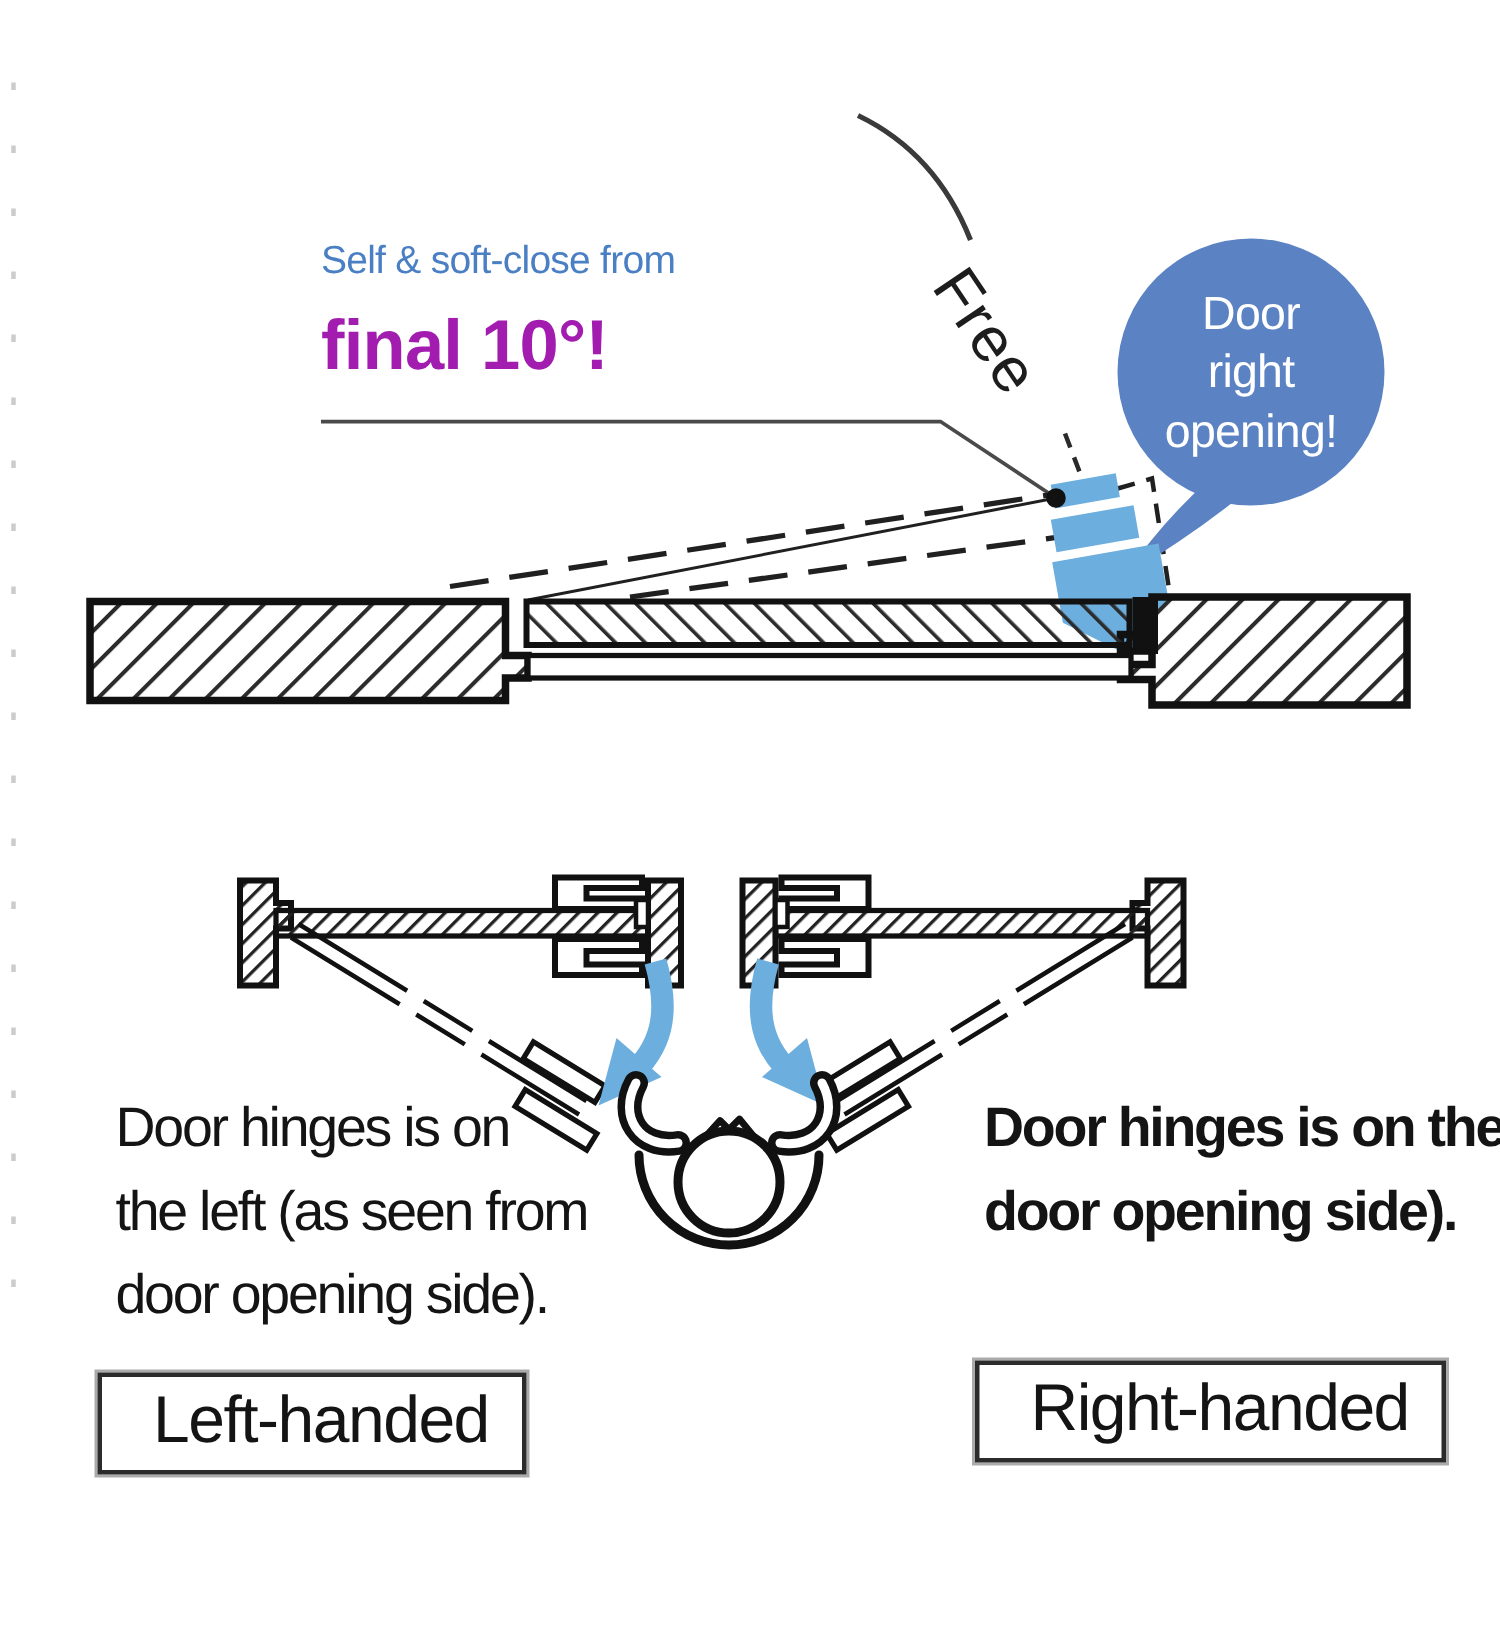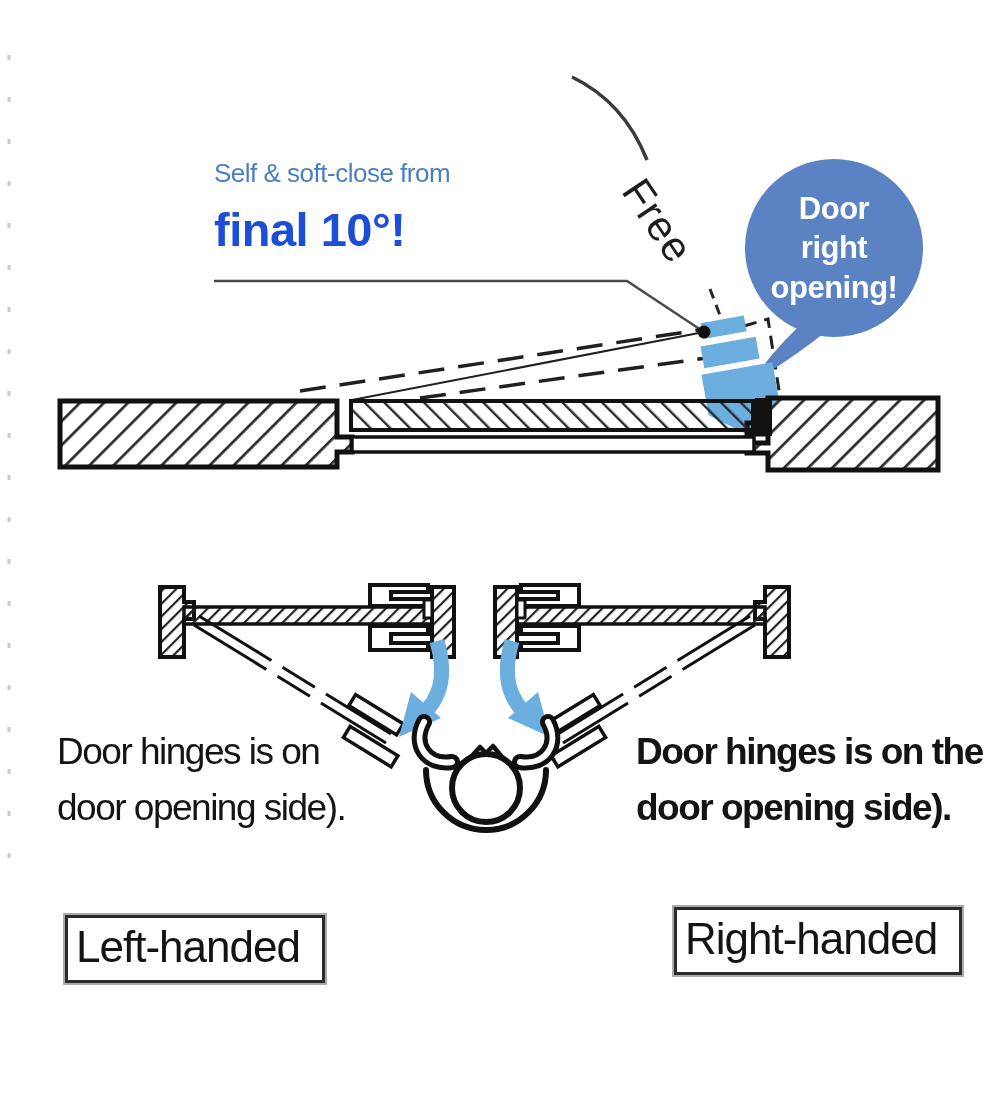--- a/index.html
+++ b/index.html
@@ -6,42 +6,42 @@
   #stage{
     position:relative;width:1000px;height:1100px;background:#ffffff;overflow:hidden;
     font-family:"Liberation Sans",sans-serif;color:#161616;
   }
   #lineart{position:absolute;left:0;top:0;width:1000px;height:1100px;}
   .abs{position:absolute;}
   .headline1{
     left:214px;top:158px;font-size:26px;letter-spacing:-0.5px;color:#4a7fc4;white-space:nowrap;
   }
   .headline2{
-    left:214px;top:202px;font-size:47px;font-weight:bold;letter-spacing:-0.5px;color:#1d4ed8;white-space:nowrap;
+    left:214px;top:202px;font-size:47px;font-weight:bold;letter-spacing:-0.5px;color:#a21caf;white-space:nowrap;
   }
   .free-label{
     left:652px;top:170px;font-size:42px;color:#1d1d1d;transform:rotate(56deg);
     transform-origin:0 0;white-space:nowrap;letter-spacing:1px;
   }
   .bubble{
     left:745px;top:159px;width:178px;height:178px;border-radius:50%;
     background:#5b82c2;display:flex;flex-direction:column;align-items:center;justify-content:center;
-    color:#ffffff;font-weight:bold;font-size:31px;line-height:1.26;text-align:center;letter-spacing:-0.5px;
+    color:#ffffff;font-weight:normal;font-size:31px;line-height:1.26;text-align:center;letter-spacing:-0.5px;
   }
   .desc{
-    font-size:37px;letter-spacing:-1.5px;line-height:1.5;color:#141414;white-space:nowrap;
+    font-size:37px;letter-spacing:-1.5px;line-height:1.5;color:#141414;white-space:nowrap;margin-left:20px;
   }
   .desc-left{left:57px;top:724px;}
   .desc-right{left:636px;top:724px;font-weight:bold;}
   .hand-label{
     background:#ffffff;border:3px solid #2b2b2b;box-shadow:0 0 0 2px #ababab;
-    font-size:44px;letter-spacing:-1px;color:#141414;padding:4px 22px 8px 8px;white-space:nowrap;
+    font-size:44px;letter-spacing:-1px;color:#141414;padding:4px 22px 8px 34px;white-space:nowrap;
   }
   .label-left{left:65px;top:915px;}
-  .label-right{left:674px;top:907px;}
+  .label-right{left:650px;top:907px;}
 </style>
 </head>
 <body>
 
 <div id="stage">
 
   <svg id="lineart" viewBox="0 0 1000 1100">
     <defs>
       <pattern id="hatchWall" width="17" height="10" patternUnits="userSpaceOnUse" patternTransform="rotate(45)">
         <rect x="0" y="0" width="2.7" height="10" fill="#2b2b2b"></rect>
@@ -146,20 +146,21 @@
   <div class="abs free-label">Free</div>
 
   <div class="abs bubble">
     <div>Door</div>
     <div>right</div>
     <div>opening!</div>
   </div>
 
   <div class="abs desc desc-left">
     <div>Door hinges is on</div>
+    <div>the left (as seen from</div>
     <div>door opening side).</div>
   </div>
 
   <div class="abs desc desc-right">
     <div>Door hinges is on the</div>
     <div>door opening side).</div>
   </div>
 
   <div class="abs hand-label label-left">Left-handed</div>
   <div class="abs hand-label label-right">Right-handed</div>

